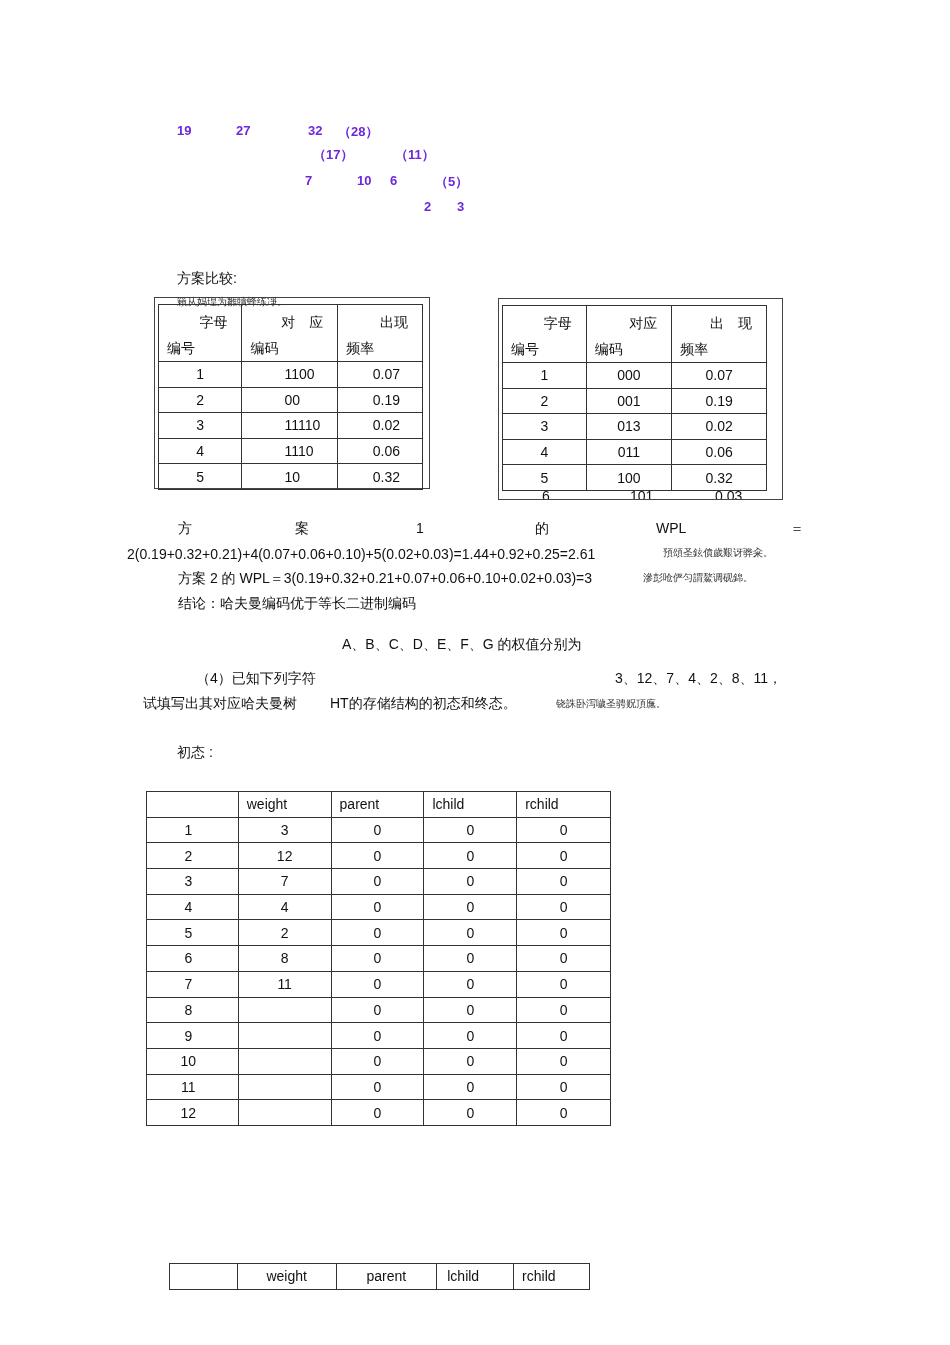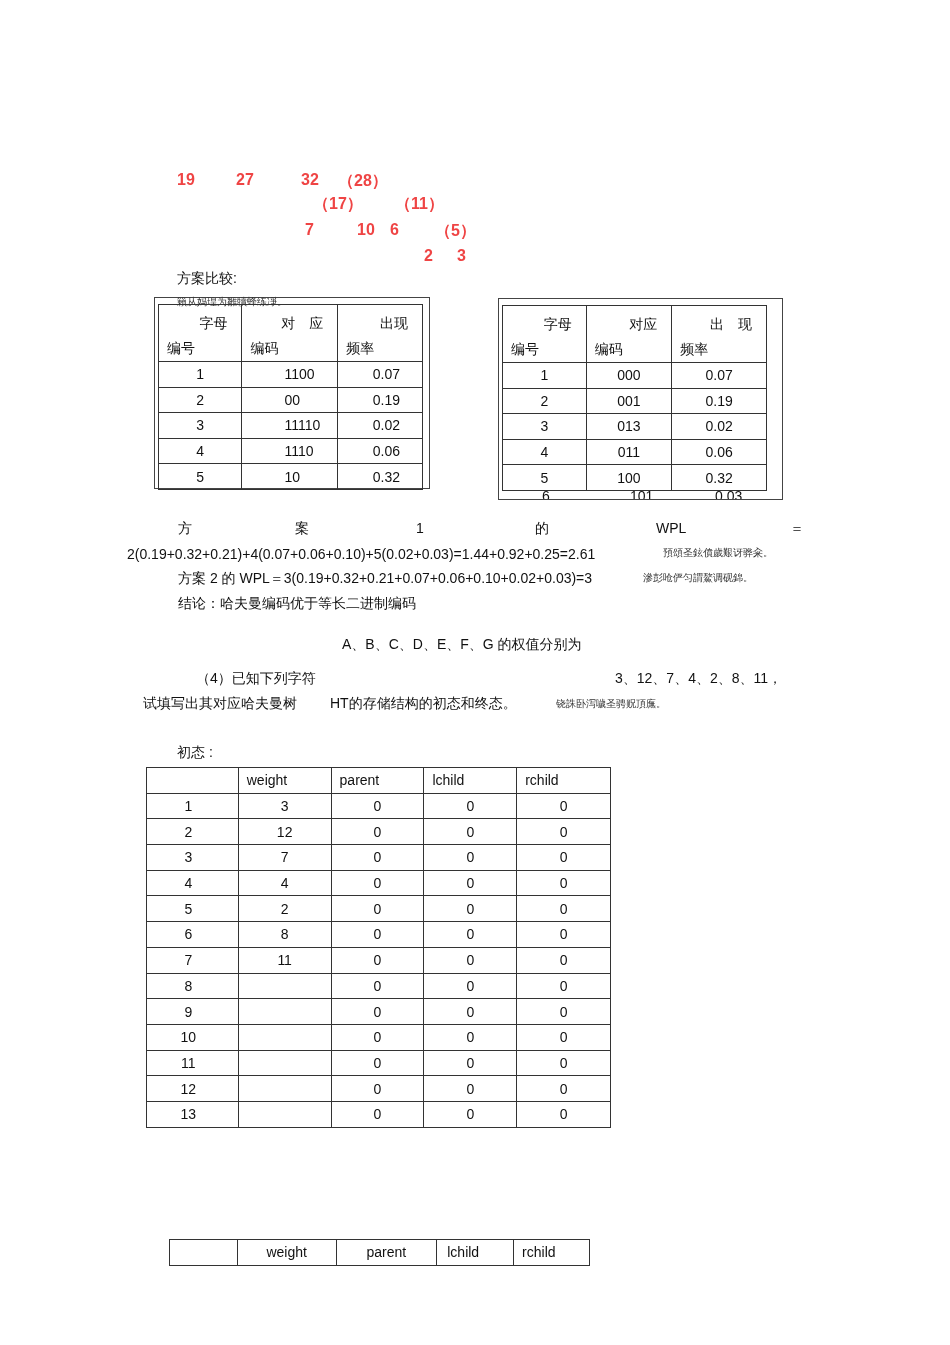--- a/index.html
+++ b/index.html
@@ -6,23 +6,22 @@
     html, body { width: 950px; height: 1345px; background: #ffffff; }
     body {
       position: relative;
       font-family: "Liberation Sans", "DejaVu Sans", sans-serif;
       color: #111111;
       overflow: hidden;
     }
     .abs { position: absolute; white-space: nowrap; }
     .tree-num {
       font-weight: bold;
-      font-size: 16px;
-      color: #ef4444;
-      margin-top: 48px;
+      font-size: 13px;
+      color: #6d28d9;
     }
     .body-text { font-size: 14px; color: #111; }
     .small-garble {
       font-family: "DejaVu Serif", serif;
       font-size: 10px;
       color: #333;
     }
 
     
     .scheme-frame {
@@ -39,49 +38,50 @@
       height: 25.6px;
       padding: 0;
       vertical-align: middle;
     }
     table.scheme tr.hdr td {
       height: 51px;
       vertical-align: top;
       padding-top: 6px;
       line-height: 25px;
     }
-    table.scheme td .h1 { display: block; text-align: right; padding-right: 14px; }
+    table.scheme td .h1 { display: block; text-align: right; padding-right: 14px; font-family: Liberation Mono, monospace; }
     table.scheme td .h2 { display: block; text-align: left; padding-left: 8px; }
     table.scheme td.c { text-align: center; }
     table.scheme td.r { text-align: right; padding-right: 22px; }
     table.scheme td.mid { text-align: left; padding-left: 42px; }
 
     
     table.ht {
       position: absolute;
       border-collapse: collapse;
       font-size: 14px;
+      margin-top: 24px;
     }
     table.ht td {
       border: 1px solid #333;
       height: 25.7px;
       padding: 0;
       vertical-align: middle;
       text-align: center;
     }
     table.ht tr.hdr td { text-align: left; padding-left: 8px; }
     table.ht td.idx { text-align: center; padding-right: 8px; }
   </style>
 </head>
 <body>
 
 <div>
   <span class="abs tree-num" style="left:177px;top:123px">19</span>
   <span class="abs tree-num" style="left:236px;top:123px">27</span>
-  <span class="abs tree-num" style="left:301px;top:123px">32</span>
+  <span class="abs tree-num" style="left:308px;top:123px">32</span>
   <span class="abs tree-num" style="left:338px;top:123px">（28）</span>
 
   <span class="abs tree-num" style="left:313px;top:146px">（17）</span>
   <span class="abs tree-num" style="left:395px;top:146px">（11）</span>
 
   <span class="abs tree-num" style="left:305px;top:173px">7</span>
   <span class="abs tree-num" style="left:357px;top:173px">10</span>
   <span class="abs tree-num" style="left:390px;top:173px">6</span>
   <span class="abs tree-num" style="left:435px;top:173px">（5）</span>
 
@@ -320,27 +320,20 @@
         <td>0</td>
         <td>0</td>
       </tr>
   <tr>
         <td class="idx">12</td>
         <td></td>
         <td>0</td>
         <td>0</td>
         <td>0</td>
       </tr>
-  <tr>
-        <td class="idx">13</td>
-        <td></td>
-        <td>0</td>
-        <td>0</td>
-        <td>0</td>
-      </tr>
 </tbody>
   </table>
 
 <table class="ht" style="left:169px;top:1239px;width:421px">
   <colgroup>
     <col style="width:68px">
       <col style="width:99px">
       <col style="width:101px">
       <col style="width:77px">
       <col style="width:76px">

